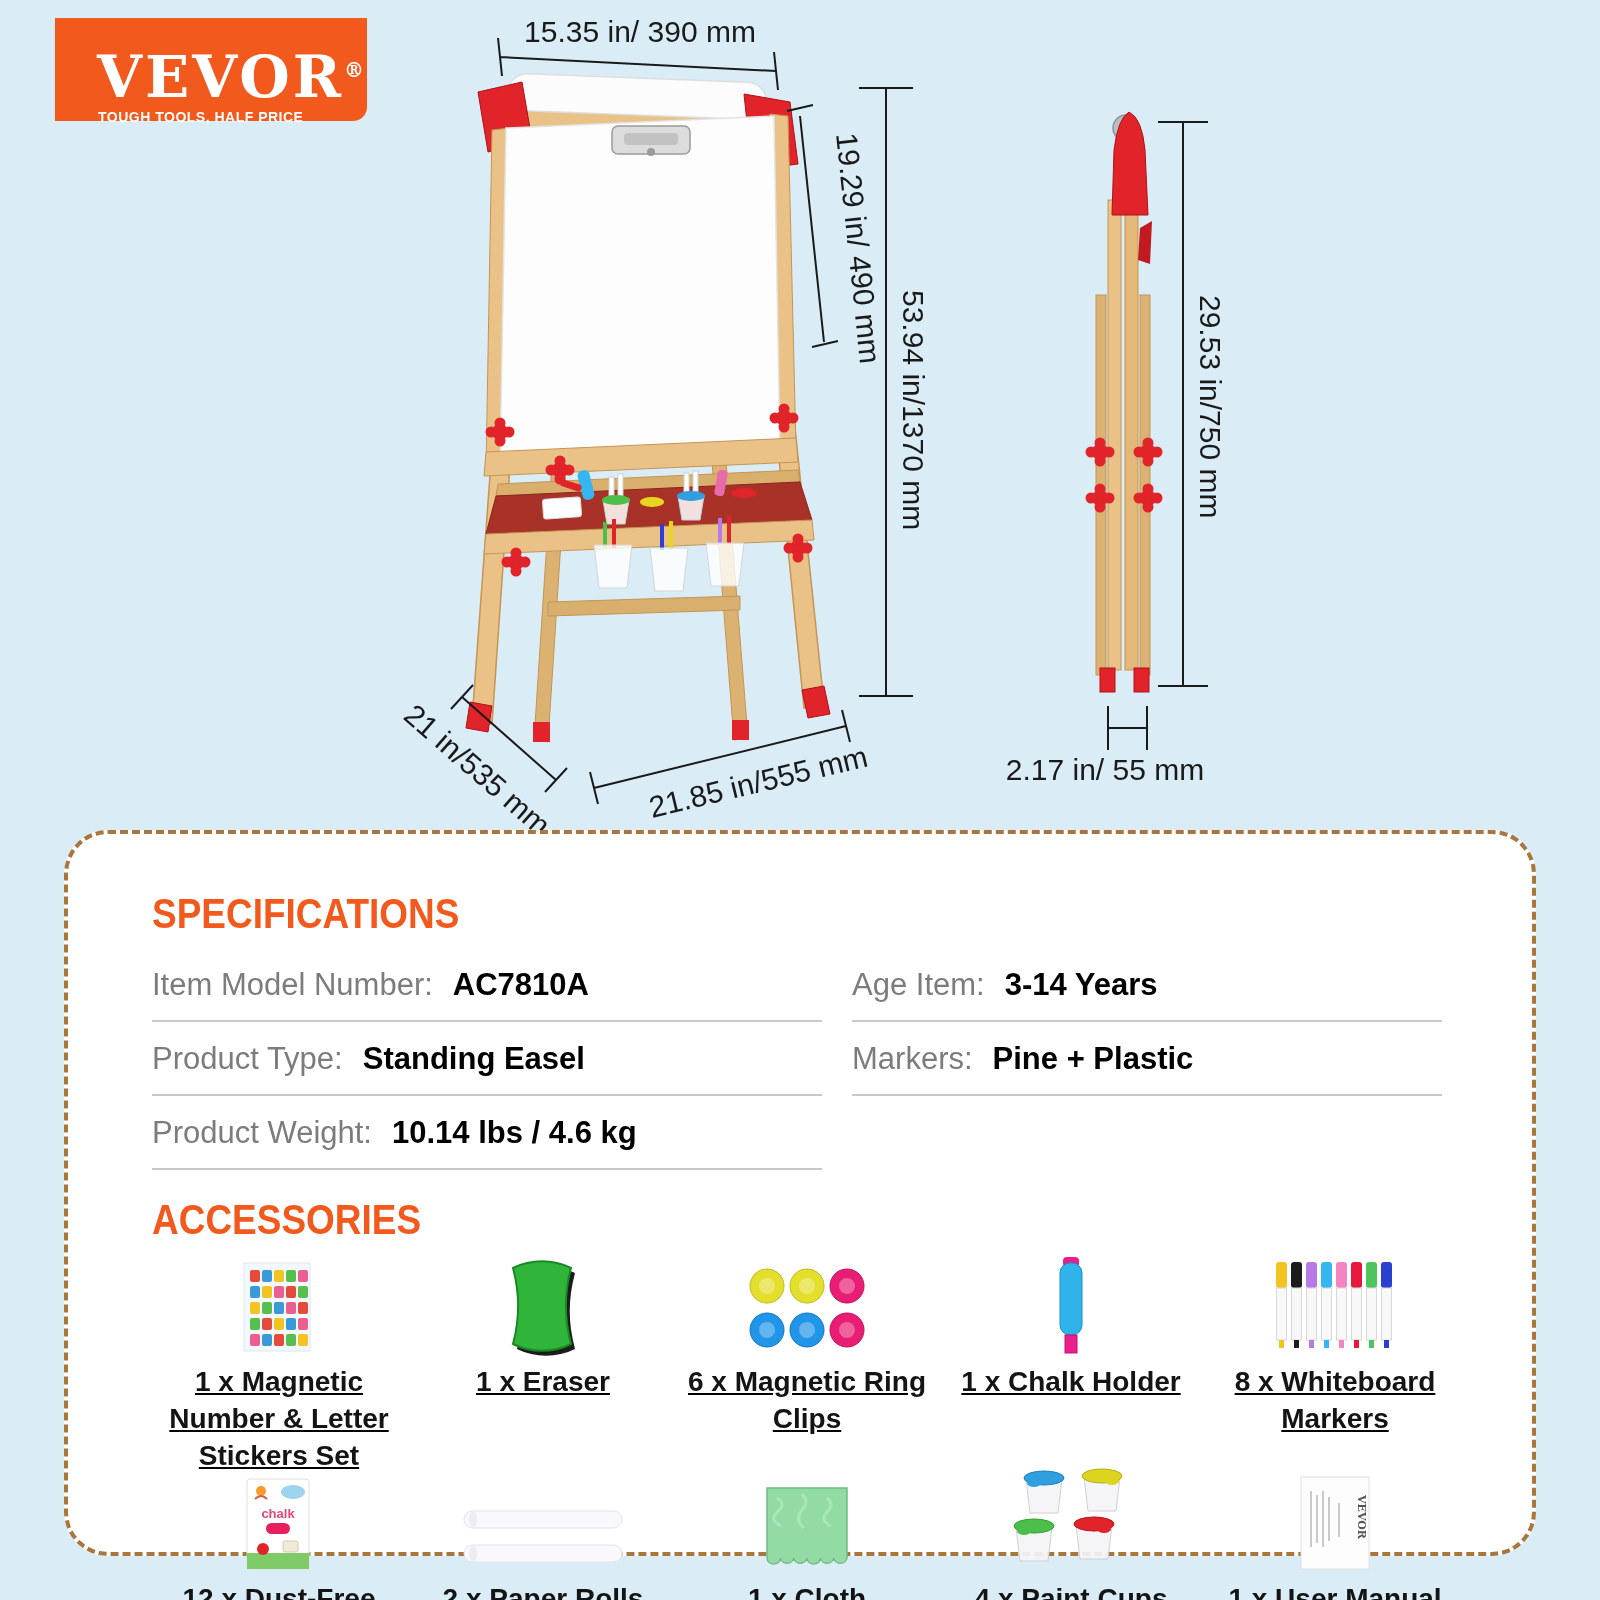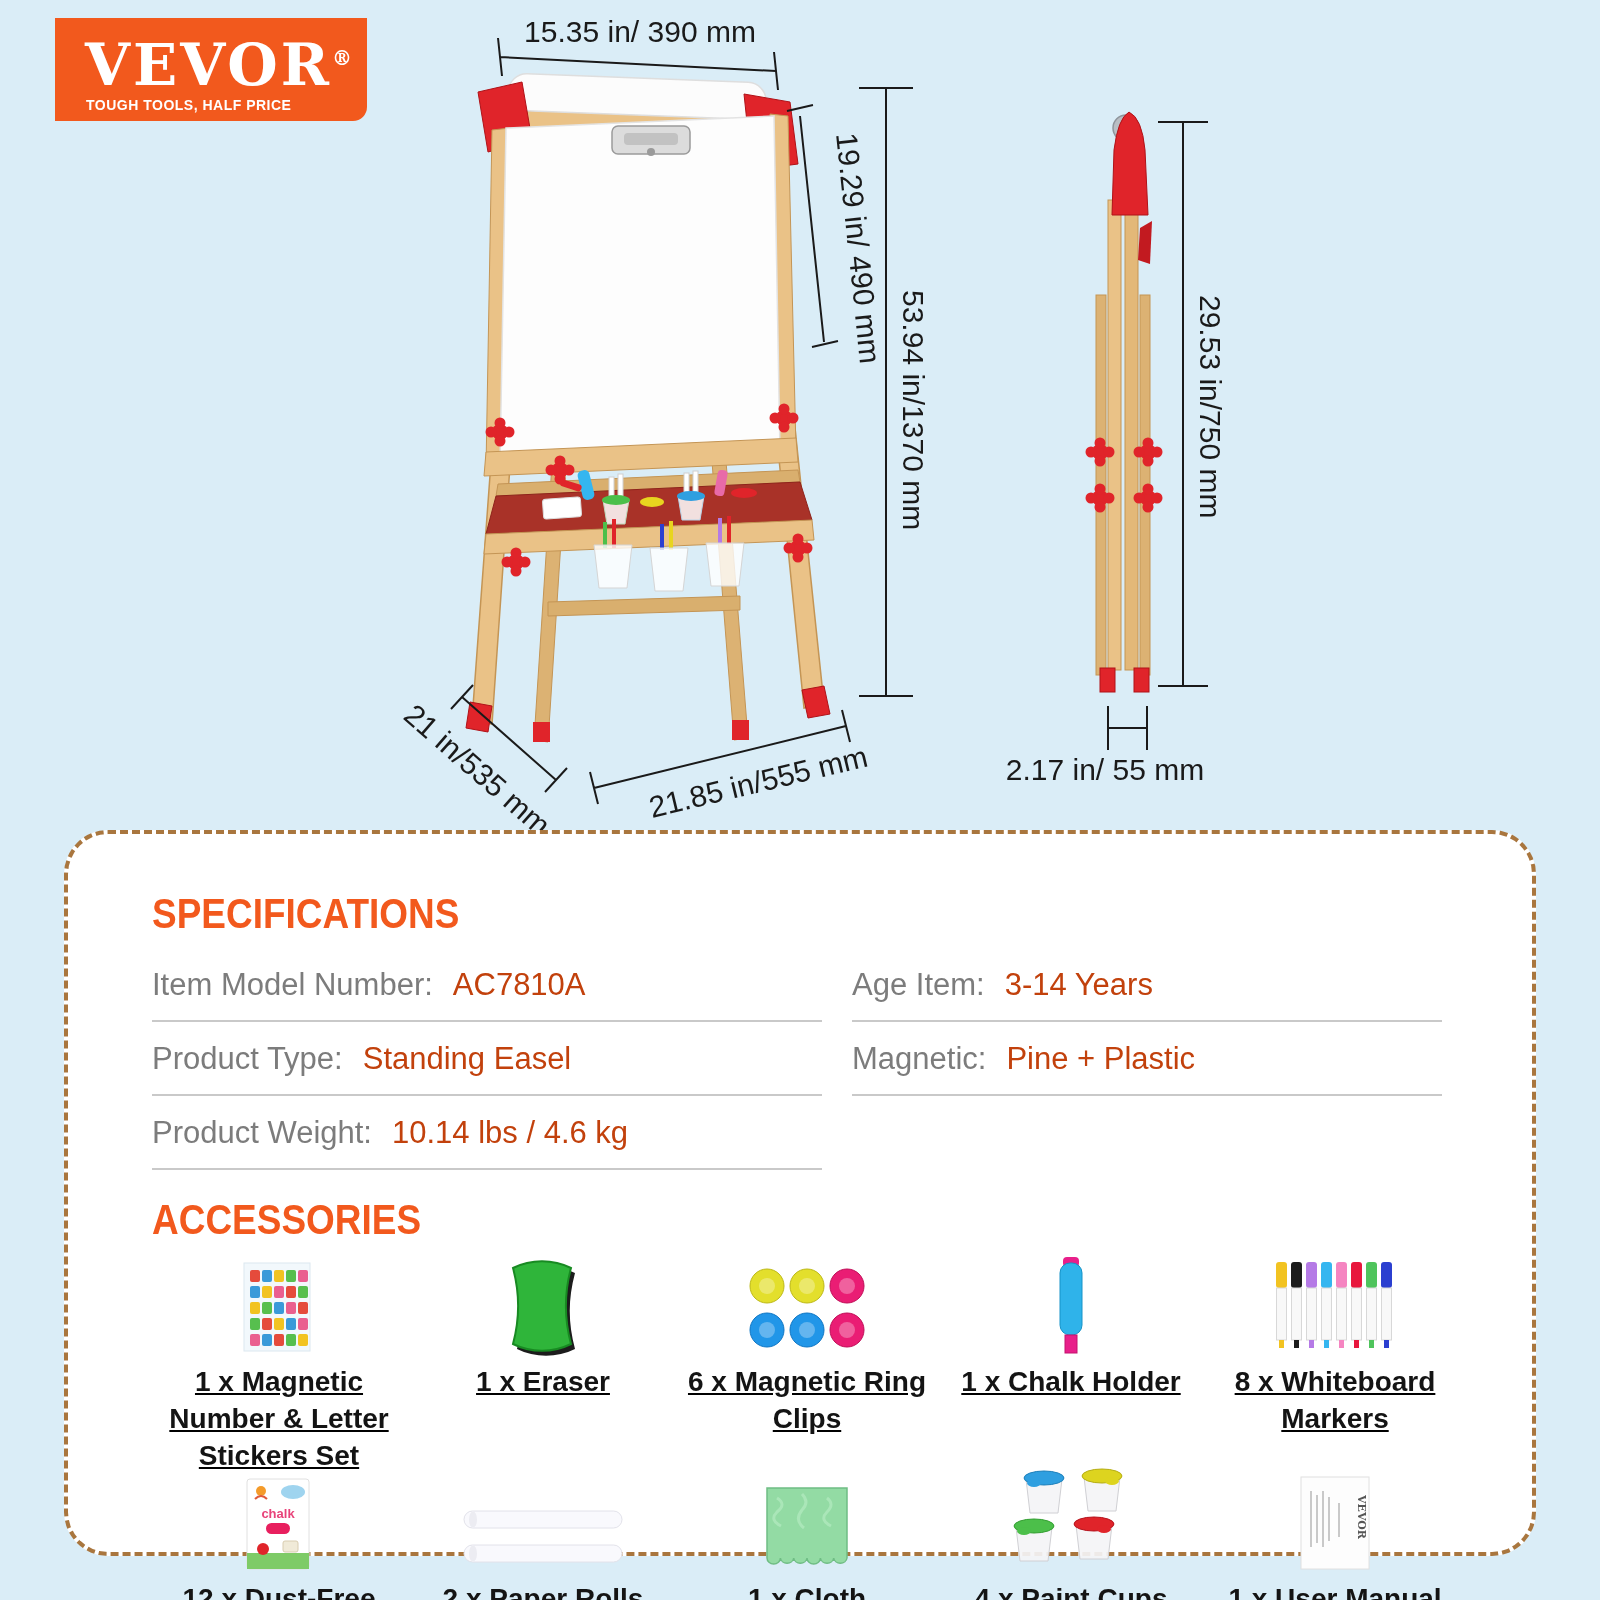--- a/index.html
+++ b/index.html
@@ -1,42 +1,42 @@
 <!DOCTYPE html>
 <html><head>
 <meta charset="utf-8">
 <style>
   html,body{margin:0;padding:0;}
   body{font-family:"Liberation Sans", sans-serif;}
   .page{position:relative;width:1600px;height:1600px;background:#daedf7;overflow:hidden;}
 
   
   .logo{position:absolute;left:55px;top:18px;width:312px;height:103px;background:#f2591d;
-        border-radius:0 0 14px 0;color:#fff;padding:0;box-sizing:border-box;}
+        border-radius:0 0 14px 0;color:#fff;padding:12px;box-sizing:border-box;}
   .logo .brand{font-family:"DejaVu Serif", serif;font-weight:bold;font-size:58px;line-height:60px;
         letter-spacing:3px;margin:10px 0 0 30px;}
   .logo .reg{font-size:20px;vertical-align:super;letter-spacing:0;}
   .logo .tagline{font-size:14px;font-weight:bold;letter-spacing:.5px;margin:2px 0 0 31px;}
 
   
   .diagram{position:absolute;left:0;top:0;}
   .dim-text{font-size:30px;fill:#1a1a1a;}
   .dim-line{stroke:#1a1a1a;stroke-width:2;fill:none;}
 
   
   .panel{position:absolute;left:64px;top:830px;width:1472px;height:726px;background:#fff;
          border:4px dashed #a9763e;border-radius:44px;box-sizing:border-box;
          padding:42px 70px 10px 84px;}
   .sec-heading{color:#f2591d;font-size:42px;font-weight:800;margin:14px 0 10px 0;
          transform:scaleX(.88);transform-origin:0 50%;white-space:nowrap;letter-spacing:0;}
   .spec-grid{display:grid;grid-template-columns:670px 590px;column-gap:30px;margin-top:4px;}
   .spec-row{display:flex;align-items:baseline;gap:20px;border-bottom:2px solid #c9c9c9;
          padding:19px 0 17px 0;font-size:31px;white-space:nowrap;}
   .spec-label{color:#7c7c7c;}
-  .spec-value{color:#c2410c;font-weight:normal;}
+  .spec-value{color:#000000;font-weight:bold;}
 
   .acc-grid{display:grid;grid-template-columns:repeat(5,1fr);column-gap:10px;margin-top:6px;}
   .acc-cell{display:flex;flex-direction:column;align-items:center;text-decoration:underline;}
   .acc-icon{height:102px;display:flex;align-items:flex-end;justify-content:center;}
   .acc-label{font-size:28px;font-weight:bold;color:#141414;text-align:center;line-height:1.32;
          margin-top:8px;max-width:272px;}
   .row2 .acc-icon{height:98px;}
 </style>
 </head>
 <body>
@@ -199,21 +199,21 @@
       </div>
       <div class="spec-row">
         <span class="spec-label">Age Item:</span>
         <span class="spec-value">3-14 Years</span>
       </div>
       <div class="spec-row">
         <span class="spec-label">Product Type:</span>
         <span class="spec-value">Standing Easel</span>
       </div>
       <div class="spec-row">
-        <span class="spec-label">Magnetic:</span>
+        <span class="spec-label">Markers:</span>
         <span class="spec-value">Pine + Plastic</span>
       </div>
       <div class="spec-row">
         <span class="spec-label">Product Weight:</span>
         <span class="spec-value">10.14 lbs / 4.6 kg</span>
       </div>
     </div>
 
     <h2 class="sec-heading" style="margin-top:26px;">ACCESSORIES</h2>
 

